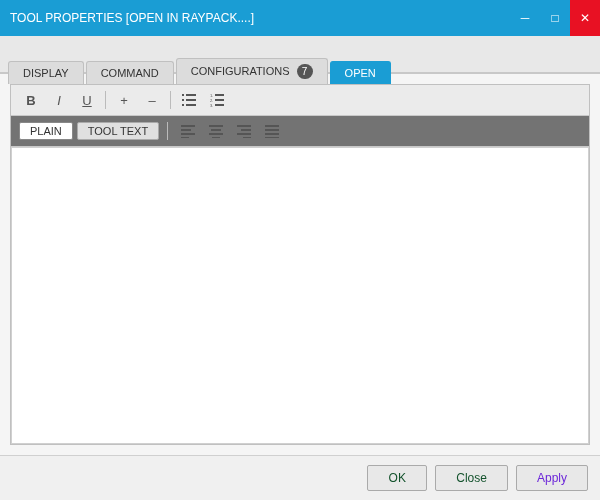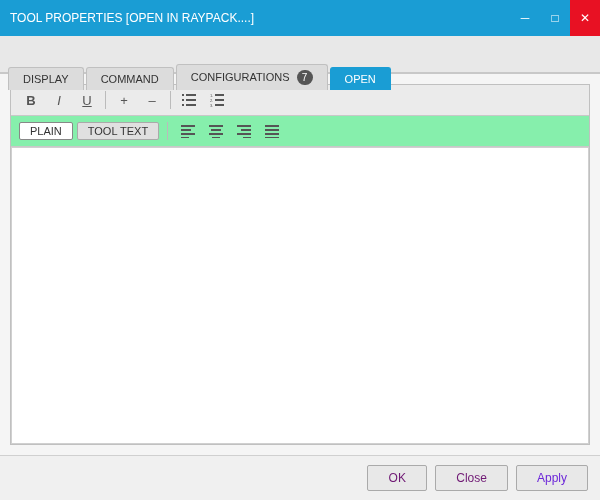--- a/index.html
+++ b/index.html
@@ -62,21 +62,21 @@
     .tab {
       padding: 5px 14px;
       border: 1px solid #c0c0c0;
       border-bottom: none;
       background: #dcdcdc;
       cursor: pointer;
       font-size: 11px;
       color: #333;
       margin-right: 2px;
       position: relative;
-      top: 18px;
+      top: 12px;
       border-radius: 3px 3px 0 0;
       user-select: none;
     }
     .tab.active {
       background: #1a9dd4;
       color: white;
       border-color: #1a9dd4;
       z-index: 1;
     }
     .tab.badge {
@@ -144,21 +144,21 @@
       background: #bbb;
       margin: 0 2px;
     }
 
     
     .editor-subtoolbar {
       display: flex;
       align-items: center;
       padding: 4px 8px;
       border-bottom: 1px solid #c8c8c8;
-      background: #86efac;
+      background: #737373;
       gap: 4px;
     }
     .toggle-btn {
       padding: 2px 10px;
       border: 1px solid #aaa;
       background: #e0e0e0;
       cursor: pointer;
       font-size: 11px;
       color: #333;
       border-radius: 2px;
@@ -206,21 +206,21 @@
       gap: 8px;
       flex-shrink: 0;
       height: 45px;
     }
     .footer-btn {
       padding: 5px 20px;
       border: 1px solid #aaa;
       background: #e8e8e8;
       cursor: pointer;
       font-size: 12px;
-      color: #701a75;
+      color: #14532d;
       border-radius: 2px;
       min-width: 60px;
     }
     .footer-btn.disabled {
       color: #6d28d9;
       cursor: default;
     }
   </style>
 </head>
 <body>

